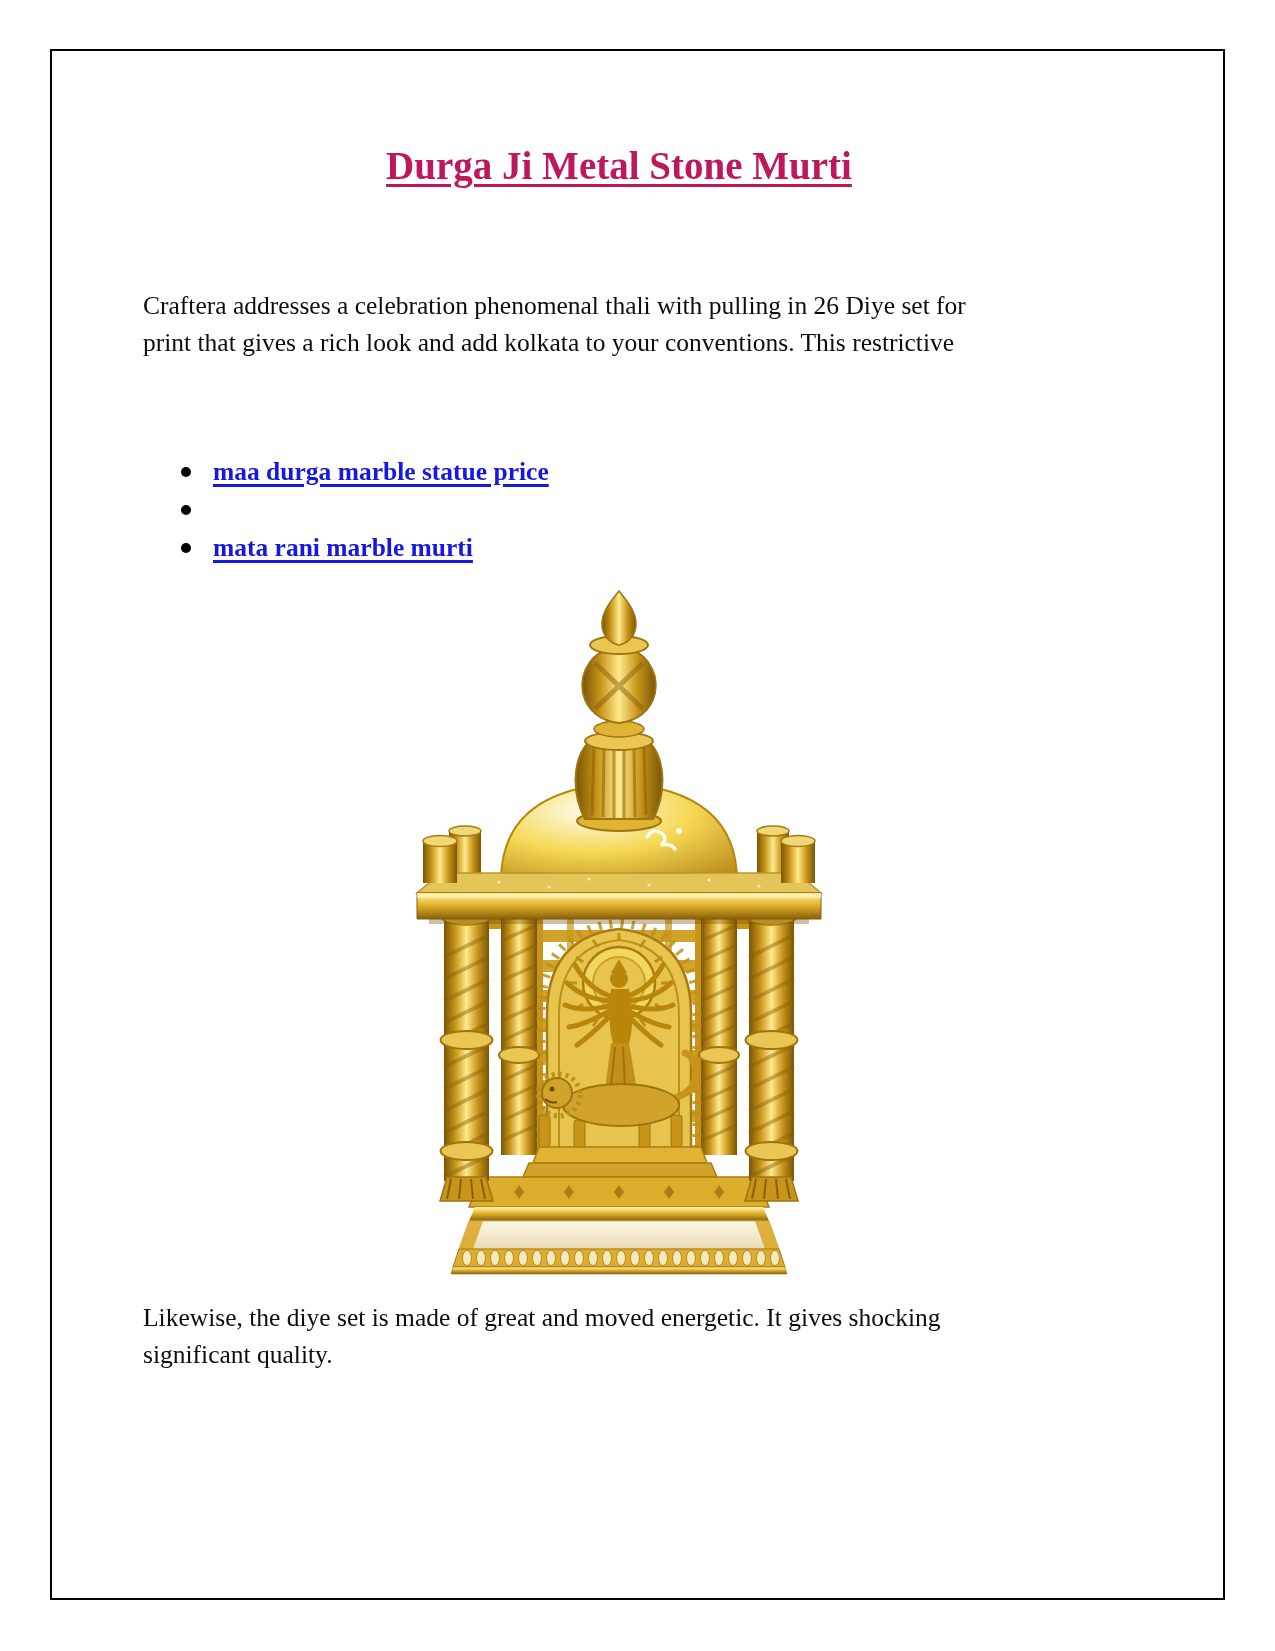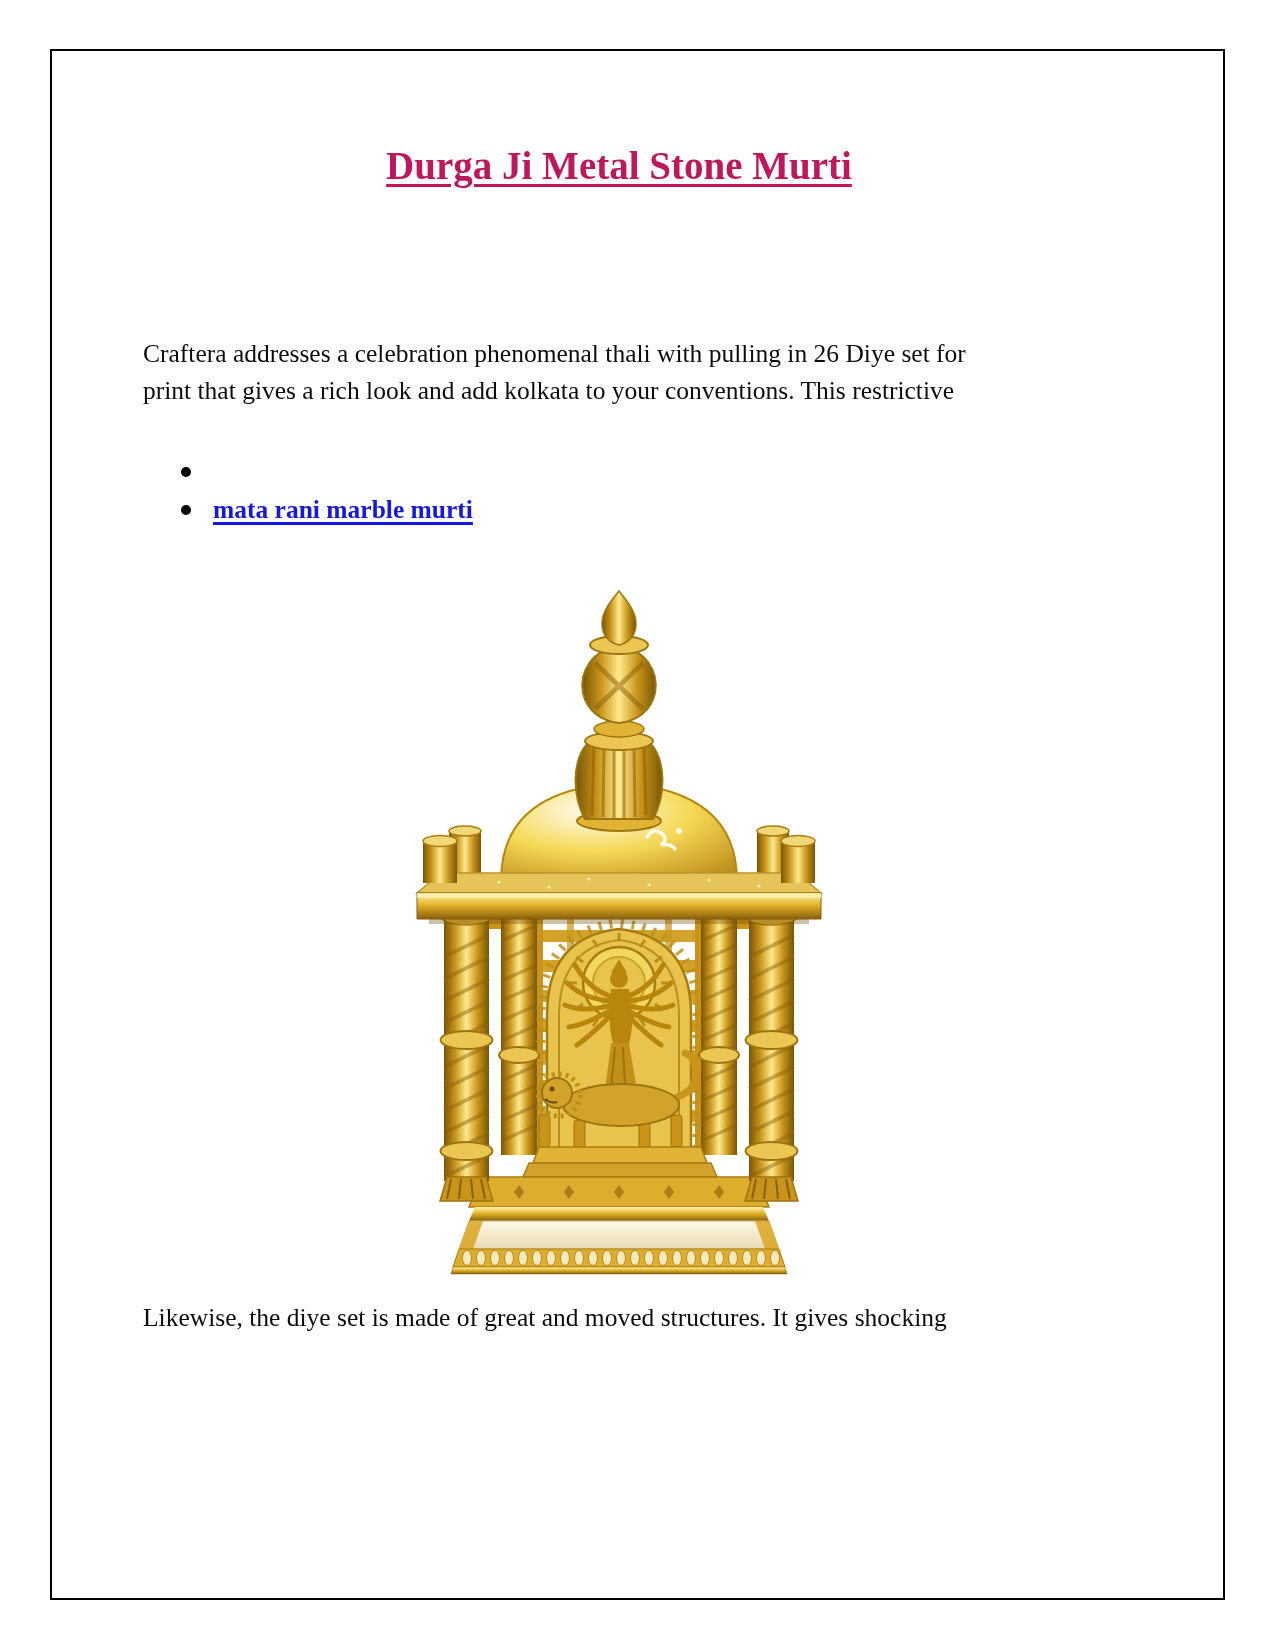--- a/index.html
+++ b/index.html
@@ -26,21 +26,21 @@
     text-decoration:underline;
     text-decoration-thickness:3px;
     text-underline-offset:5px;
     cursor:pointer;
   }
   .para{
     position:absolute;left:143px;width:960px;
     font-size:25.5px;color:#0d0d0d;
   }
   .para .tline{height:37px;line-height:37px;white-space:nowrap;}
-  #p1{top:287px;margin-top:48px;}
+  #p1{top:287px;}
   #p2{top:1299px;}
   .linklist{position:absolute;left:181px;top:453px;}
   .link-item{height:38px;display:flex;align-items:center;}
   .bullet{
     width:10px;height:10px;border-radius:50%;
     background:#000;margin-right:22px;flex:0 0 auto;
   }
   .doc-link{
     font-size:25.5px;font-weight:bold;
     color:#1717e2;
@@ -62,20 +62,24 @@
 <div class="title-wrap">
   <a class="title-link">Durga Ji Metal Stone Murti</a>
 </div>
 
 <div id="p1" class="para">
   <div class="tline">Craftera addresses a celebration phenomenal thali with pulling in 26 Diye set for</div>
   <div class="tline">print that gives a rich look and add kolkata to your conventions. This restrictive</div>
 </div>
 
 <div class="linklist">
+  <div class="link-item">
+    <span class="bullet"></span>
+    <a class="doc-link">maa durga marble statue price</a>
+  </div>
   <div class="link-item">
     <span class="bullet"></span>
   </div>
   <div class="link-item">
     <span class="bullet"></span>
     <a class="doc-link">mata rani marble murti</a>
   </div>
 </div>
 
 <div class="figure-wrap">
@@ -310,14 +314,15 @@
       <ellipse cx="409" cy="256" rx="17" ry="5.5" fill="#f0d878" stroke="#a87c10" stroke-width="1.5"></ellipse>
     </g>
     <polygon points="28,308 432,308 432,334 28,334" fill="url(#roofFace)" stroke="#8a5f0a" stroke-width="1"></polygon>
     <rect x="28" y="308" width="404" height="5" fill="#fff3b0" opacity="0.8"></rect>
     <rect x="40" y="334" width="380" height="5" fill="#6b4a05" opacity="0.35"></rect>
   </g>
 </svg>
 </div>
 
 <div id="p2" class="para">
-  <div class="tline">Likewise, the diye set is made of great and moved structures. It gives shocking</div>
+  <div class="tline">Likewise, the diye set is made of great and moved energetic. It gives shocking</div>
+  <div class="tline">significant quality.</div>
 </div>
 
 </body></html>

